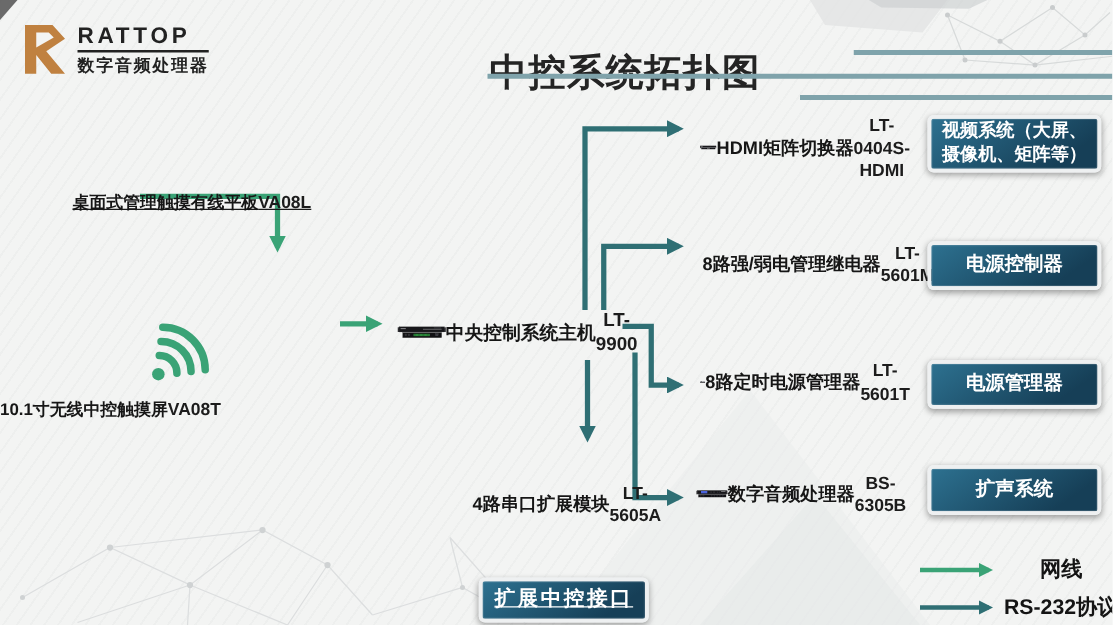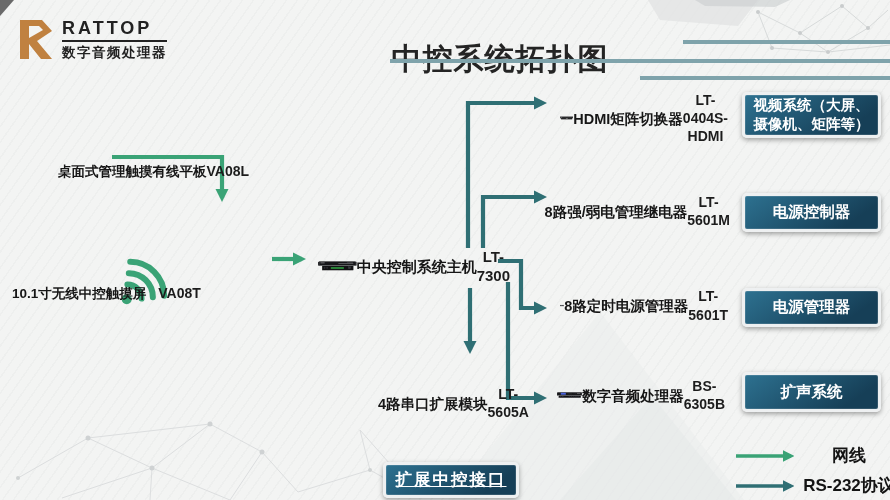--- a/index.html
+++ b/index.html
@@ -125,33 +125,33 @@
     <polyline class="wire rs" points="508,282 508,398 543,398" marker-end="url(#ah-rs)"></polyline>
     <polyline class="wire rs" points="470,288 470,350" marker-end="url(#ah-rs)"></polyline>
     <g transform="translate(138,288) rotate(45)">
       <circle class="wifi-dot" cx="0" cy="16" r="5"></circle>
       <path class="wifi-arc" d="M -10,5 A 14 14 0 0 1 10,5"></path>
       <path class="wifi-arc" d="M -17,-4 A 24 24 0 0 1 17,-4"></path>
       <path class="wifi-arc" d="M -24,-13 A 34 34 0 0 1 24,-13"></path>
     </g>
   </svg>
 
-  <div class="abs node" style="left:6px;top:128px;width:170px;">
+  <div class="abs node" style="left:6px;top:118px;width:170px;text-decoration:underline;">
     <svg width="115" height="86" viewBox="0 0 115 86" style="margin-right:52px;">
       <polygon points="10,16 88,2 96,50 18,64" fill="#1b1c1e" stroke="#3a3b3f" stroke-width="1"></polygon>
       <polygon points="16,19 84,7 91,46 22,58" fill="#0d0d0f"></polygon>
       <polygon points="60,44 80,42 94,62 74,64" fill="#232427"></polygon>
       <polygon points="34,60 100,56 112,72 42,76" fill="#141416"></polygon>
       <polygon points="38,63 98,59 106,69 46,72" fill="#232428"></polygon>
     </svg>
     <div class="dev-name">桌面式管理触摸有线平板</div>
     <div class="dev-model">VA08L</div>
   </div>
 
-  <div class="abs node" style="left:0px;top:255px;width:140px;gap:12px;">
+  <div class="abs node" style="left:0px;top:289px;width:140px;">
     <svg width="100" height="76" viewBox="0 0 100 76">
       <g transform="rotate(-7 50 38)">
         <rect x="14" y="6" width="76" height="54" rx="3" fill="#f0f2f3" stroke="#c6cacd" stroke-width="1.5"></rect>
         <rect x="19" y="10" width="66" height="46" fill="#17181b"></rect>
         <path d="M28 60 l8 9" stroke="#d5d8da" stroke-width="4" stroke-linecap="round"></path>
         <rect x="24" y="68" width="34" height="3.5" rx="1.5" fill="#dde0e2"></rect>
       </g>
     </svg>
     <div class="dev-name">10.1寸无线中控触摸屏</div>
     <div class="dev-model">VA08T</div>
@@ -184,21 +184,21 @@
           <rect x="94" y="31" width="2.5" height="5"></rect>
           <rect x="99" y="31" width="2.5" height="5"></rect>
           <rect x="104" y="31" width="2.5" height="5"></rect>
           <rect x="109" y="31" width="2.5" height="5"></rect>
           <rect x="114" y="31" width="2.5" height="5"></rect>
           <rect x="119" y="31" width="2.5" height="5"></rect>
         </g>
       <rect x="146" y="28" width="11" height="9" fill="#3a3a40" stroke="#5a5a62" stroke-width="0.8"></rect>
     </svg>
     <div class="dev-name" style="font-size:15px;">中央控制系统主机</div>
-    <div class="dev-model" style="font-size:15px;">LT-7300</div>
+    <div class="dev-model" style="font-size:15px;">LT-9900</div>
   </div>
 
   <div class="abs node" style="left:560px;top:91px;width:168px;">
     <svg width="162" height="40" viewBox="0 0 162 40">
       <rect x="0" y="5" width="7" height="22" fill="#28282c"></rect>
         <rect x="155" y="5" width="7" height="22" fill="#28282c"></rect>
       <circle cx="3.5" cy="9" r="1.2" fill="#555"></circle>
         <circle cx="3.5" cy="23" r="1.2" fill="#555"></circle>
       <circle cx="158.5" cy="9" r="1.2" fill="#555"></circle>
         <circle cx="158.5" cy="23" r="1.2" fill="#555"></circle>
@@ -225,21 +225,21 @@
           <rect x="119" y="26" width="7" height="5"></rect>
           <rect x="130" y="26" width="7" height="5"></rect>
       </g>
       <rect x="72" y="24" width="8" height="8" fill="#c8c8c8"></rect>
         <rect x="84" y="24" width="8" height="8" fill="#c8c8c8"></rect>
     </svg>
     <div class="dev-name" style="font-size:14.5px;">HDMI矩阵切换器</div>
     <div class="dev-model">LT-0404S-HDMI</div>
   </div>
 
-  <div class="abs node" style="left:562px;top:186px;width:168px;justify-content:flex-end;">
+  <div class="abs node" style="left:562px;top:186px;width:168px;">
     <svg width="160" height="50" viewBox="0 0 160 50">
       <rect x="0" y="4" width="7" height="20" fill="#1c2136"></rect>
         <rect x="153" y="4" width="7" height="20" fill="#1c2136"></rect>
       <rect x="5" y="2" width="150" height="21" fill="#232a44" stroke="#121525" stroke-width="0.8"></rect>
       <rect x="10" y="7" width="14" height="4" fill="#cfd3dc" opacity="0.8"></rect>
       <rect x="32" y="6" width="26" height="10" fill="#3f6fe0"></rect>
       <g fill="#c8cde0">
           <circle cx="72" cy="9" r="0.9"></circle>
           <circle cx="79" cy="9" r="0.9"></circle>
           <circle cx="86" cy="9" r="0.9"></circle>

